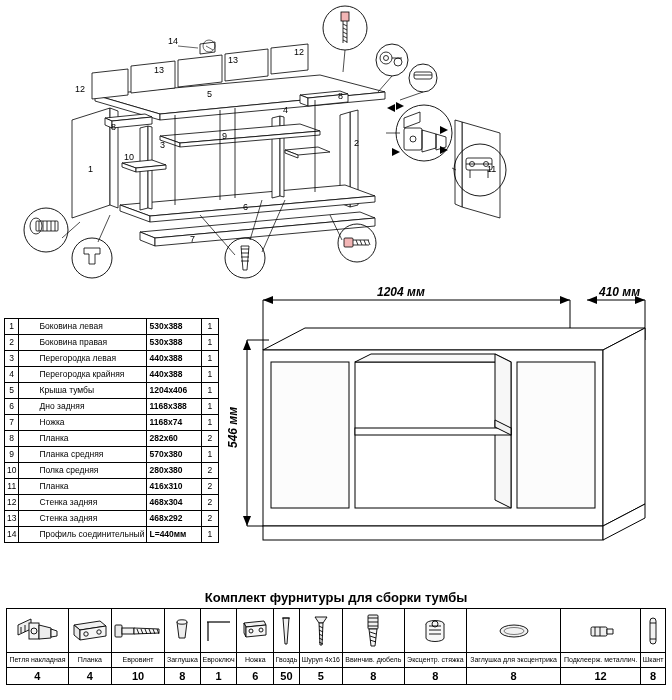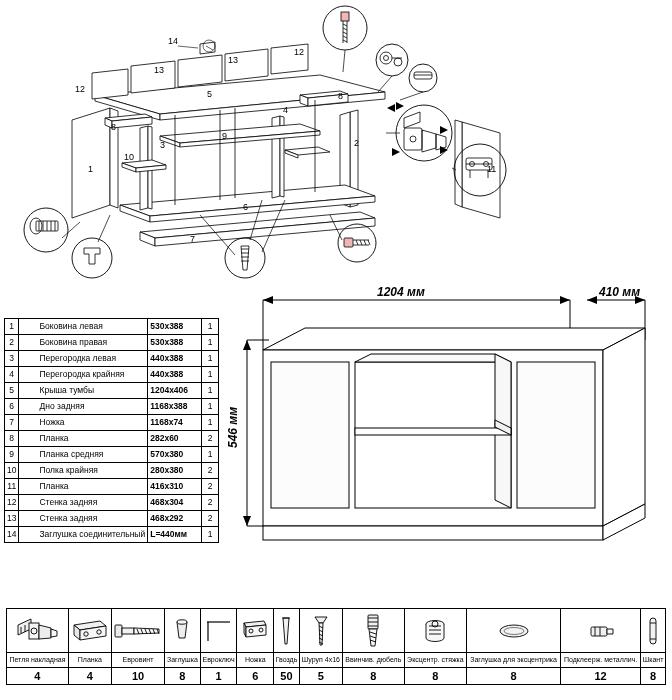--- a/index.html
+++ b/index.html
@@ -282,21 +282,21 @@
         <td class="qty">2</td>
       </tr>
       <tr>
         <td class="num">9</td>
         <td class="nm">Планка средняя</td>
         <td class="dim">570х380</td>
         <td class="qty">1</td>
       </tr>
       <tr>
         <td class="num">10</td>
-        <td class="nm">Полка крайняя</td>
+        <td class="nm">Полка средняя</td>
         <td class="dim">280х380</td>
         <td class="qty">2</td>
       </tr>
       <tr>
         <td class="num">11</td>
         <td class="nm">Планка</td>
         <td class="dim">416х310</td>
         <td class="qty">2</td>
       </tr>
       <tr>
@@ -306,21 +306,21 @@
         <td class="qty">2</td>
       </tr>
       <tr>
         <td class="num">13</td>
         <td class="nm">Стенка задняя</td>
         <td class="dim">468х292</td>
         <td class="qty">2</td>
       </tr>
       <tr>
         <td class="num">14</td>
-        <td class="nm">Заглушка соединительный</td>
+        <td class="nm">Профиль соединительный</td>
         <td class="dim">L=440мм</td>
         <td class="qty">1</td>
       </tr>
     </tbody>
   </table>
 
   <div id="dim-drawing">
     <svg width="447" height="275" viewBox="0 0 447 275">
 
       <g stroke="#000" stroke-width="1" fill="none">
@@ -372,20 +372,21 @@
         <rect x="38" y="248" width="340" height="14"></rect>
         <polygon points="378,248 420,226 420,240 378,262"></polygon>
       </g>
 
       <text class="dim-label" x="152" y="18">1204 мм</text>
       <text class="dim-label" x="374" y="18" font-size="10">410 мм</text>
       <text class="dim-label" x="12" y="170" transform="rotate(-90 12 170)">546 мм</text>
     </svg>
   </div>
 
+  <div id="kit-title">Комплект фурнитуры для сборки тумбы</div>
 
   <table id="kit-table">
     <tbody>
       <tr class="icons">
         <td>
           <svg class="kit-icon" width="44" height="36" viewBox="0 0 44 36">
             <g fill="none" stroke="#000" stroke-width="0.9">
               <path d="M3,12 L16,6 L16,16 L3,22 Z" fill="#eee"></path>
               <rect x="14" y="10" width="10" height="16" fill="#f4f4f4"></rect>
               <path d="M24,12 L36,15 L36,25 L24,26 Z" fill="#ededed"></path>

